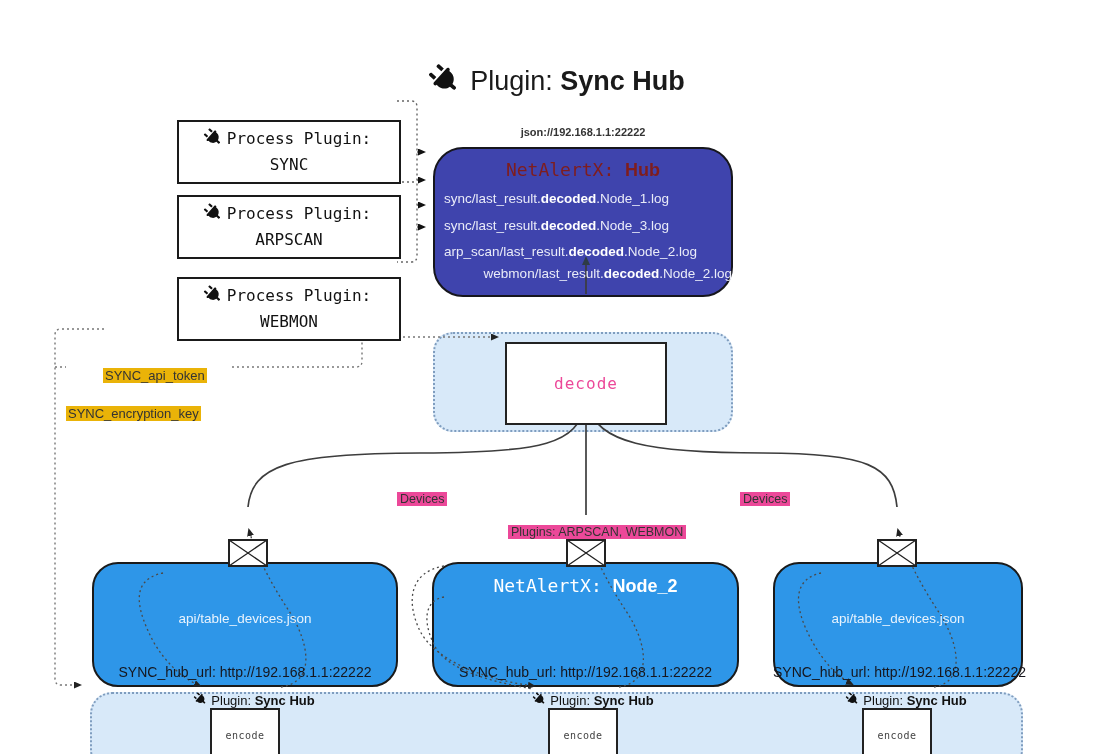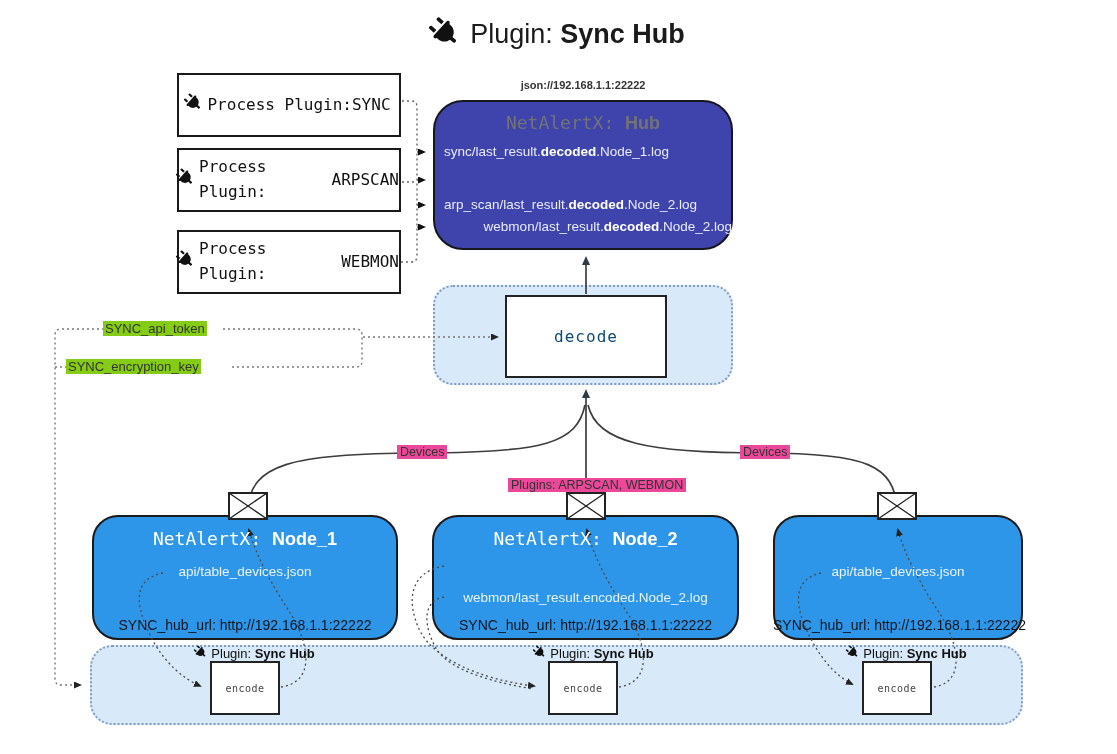--- a/index.html
+++ b/index.html
@@ -1,60 +1,60 @@
 <!DOCTYPE html>
 <html><head>
 <meta charset="utf-8">
 <style>
   html,body{margin:0;padding:0;background:#fff;}
   #canvas{position:relative;width:1117px;height:754px;background:#fff;overflow:hidden;
           font-family:"Liberation Sans",sans-serif;color:#222;}
-  .abs{position:absolute;}
+  .abs{position:absolute;margin-top:47px;}
   svg.layer{position:absolute;left:0;top:0;width:1117px;height:754px;pointer-events:none;}
 
   
   .main-title{left:0;top:16px;width:1117px;display:flex;align-items:center;justify-content:center;
               font-size:27px;color:#1a1a1a;gap:8px;}
   .main-title b{font-weight:700;}
 
   
   .proc-box{width:220px;height:60px;background:#fff;border:2px solid #1a1a1a;
-            display:flex;flex-direction:row;align-items:center;justify-content:center;
+            display:flex;flex-direction:column;align-items:center;justify-content:center;
             font-family:"DejaVu Sans Mono",monospace;font-size:16px;color:#111;line-height:1.55;}
   .proc-line1{display:flex;align-items:center;gap:2px;}
 
   
   .hub-box{left:433px;top:100px;width:300px;height:150px;background:#3f44ad;border:2.5px solid #16161d;
            border-radius:30px;box-sizing:border-box;}
-  .hub-title{left:433px;top:112px;width:300px;text-align:center;color:#737373;font-size:18px;
+  .hub-title{left:433px;top:112px;width:300px;text-align:center;color:#7f1d1d;font-size:18px;
              font-family:"DejaVu Sans Mono",monospace;}
   .hub-title b{font-family:"Liberation Sans",sans-serif;font-weight:700;}
   .hub-line{left:444px;width:288px;height:17px;color:#e9ebf8;font-size:13.5px;white-space:nowrap;}
   .hub-line b{color:#fff;font-weight:700;}
   .hub-url{left:433px;top:79px;width:300px;text-align:center;font-size:11px;color:#333;font-weight:600;}
 
   
   .panel{background:#d8e9f9;border:2px dotted #7f9dbf;box-sizing:border-box;}
   .decode-panel{left:433px;top:285px;width:300px;height:100px;border-radius:20px;}
   .white-step{background:#fff;border:2px solid #222;box-sizing:border-box;display:flex;
-              align-items:center;justify-content:center;font-family:"DejaVu Sans Mono",monospace;color:#0c4a6e;}
+              align-items:center;justify-content:center;font-family:"DejaVu Sans Mono",monospace;color:#ec4899;}
   .decode-box{left:505px;top:295px;width:162px;height:83px;font-size:16px;letter-spacing:1px;}
   .encode-box{width:70px;height:54px;font-size:10px;letter-spacing:.5px;color:#444;}
 
   
   .node-box{top:515px;height:125px;background:#2e96e8;border:2.5px solid #1a1a1a;border-radius:26px;
             box-sizing:border-box;}
   .node-title{color:#fff;font-size:18px;text-align:center;font-family:"DejaVu Sans Mono",monospace;white-space:nowrap;}
   .node-title b{font-family:"Liberation Sans",sans-serif;font-weight:700;}
   .node-line{color:#e8f3fd;font-size:13.5px;text-align:center;white-space:nowrap;}
   .node-url{color:#16161d;font-size:14px;text-align:center;white-space:nowrap;}
 
   
   .edge-label{background:#ec4899;color:#333;font-size:12.5px;padding:0 3px;white-space:nowrap;}
-  .cfg-label{background:#84cc16;color:#333;font-size:13px;padding:0 2px;white-space:nowrap;}
+  .cfg-label{background:#eab308;color:#333;font-size:13px;padding:0 2px;white-space:nowrap;}
   .enc-label{display:flex;align-items:center;justify-content:center;gap:3px;font-size:13px;
              color:#111;white-space:nowrap;width:160px;}
   .enc-label b{font-weight:700;}
 
   .plug{display:inline-block;transform:rotate(-48deg);}
 </style>
 </head>
 <body>
 
 <div id="canvas">
@@ -156,20 +156,23 @@
     <span>WEBMON</span>
   </div>
 
   <div class="abs hub-url">json://192.168.1.1:22222</div>
   <div class="abs hub-title">
     <span>NetAlertX: </span><b>Hub</b>
   </div>
   <div class="abs hub-line" style="top:144px;">
     <span>sync/last_result.</span><b>decoded</b><span>.Node_1.log</span>
   </div>
+  <div class="abs hub-line" style="top:171px;">
+    <span>sync/last_result.</span><b>decoded</b><span>.Node_3.log</span>
+  </div>
   <div class="abs hub-line" style="top:197px;">
     <span>arp_scan/last_result.</span><b>decoded</b><span>.Node_2.log</span>
   </div>
   <div class="abs hub-line" style="top:219px;text-align:right;">
     <span>webmon/last_result.</span><b>decoded</b><span>.Node_2.log</span>
   </div>
 
   <div class="abs white-step decode-box">decode</div>
 
   <div class="abs cfg-label" style="left:103px;top:321px;">SYNC_api_token</div>
@@ -191,30 +194,26 @@
         <path d="M1,1 L20,14 L39,1 M1,27 L20,14 L39,27" fill="none" stroke="#222" stroke-width="1.3"></path>
       </svg>
   </div>
   <div class="abs" style="left:877px;top:492px;">
     <svg width="40" height="28" viewBox="0 0 40 28">
         <rect x="1" y="1" width="38" height="26" fill="#fff" stroke="#222" stroke-width="2"></rect>
         <path d="M1,1 L20,14 L39,1 M1,27 L20,14 L39,27" fill="none" stroke="#222" stroke-width="1.3"></path>
       </svg>
   </div>
 
-  <div class="abs node-title" style="left:92px;top:528px;width:306px;">
-    <span>NetAlertX: </span><b>Node_1</b>
-  </div>
   <div class="abs node-line" style="left:92px;top:564px;width:306px;">api/table_devices.json</div>
   <div class="abs node-url" style="left:92px;top:617px;width:306px;">SYNC_hub_url: http://192.168.1.1:22222</div>
 
   <div class="abs node-title" style="left:432px;top:528px;width:307px;">
     <span>NetAlertX: </span><b>Node_2</b>
   </div>
-  <div class="abs node-line" style="left:432px;top:590px;width:307px;">webmon/last_result.encoded.Node_2.log</div>
   <div class="abs node-url" style="left:432px;top:617px;width:307px;">SYNC_hub_url: http://192.168.1.1:22222</div>
 
   <div class="abs node-line" style="left:773px;top:564px;width:250px;">api/table_devices.json</div>
   <div class="abs node-url" style="left:773px;top:617px;width:250px;">SYNC_hub_url: http://192.168.1.1:22222</div>
 
   <div class="abs enc-label" style="left:175px;top:645px;">
     <span class="plug">
       <svg width="13" height="13" viewBox="-64 0 512 512">
           <path fill="#111" d="M96 0C78.3 0 64 14.3 64 32l0 96 64 0 0-96c0-17.7-14.3-32-32-32zM288 0c-17.7 0-32 14.3-32 32l0 96 64 0 0-96c0-17.7-14.3-32-32-32zM32 160c-17.7 0-32 14.3-32 32s14.3 32 32 32l0 32c0 77.4 55 142 128 156.8l0 67.2c0 17.7 14.3 32 32 32s32-14.3 32-32l0-67.2C297 398 352 333.4 352 256l0-32c17.7 0 32-14.3 32-32s-14.3-32-32-32L32 160z"></path>
         </svg>

